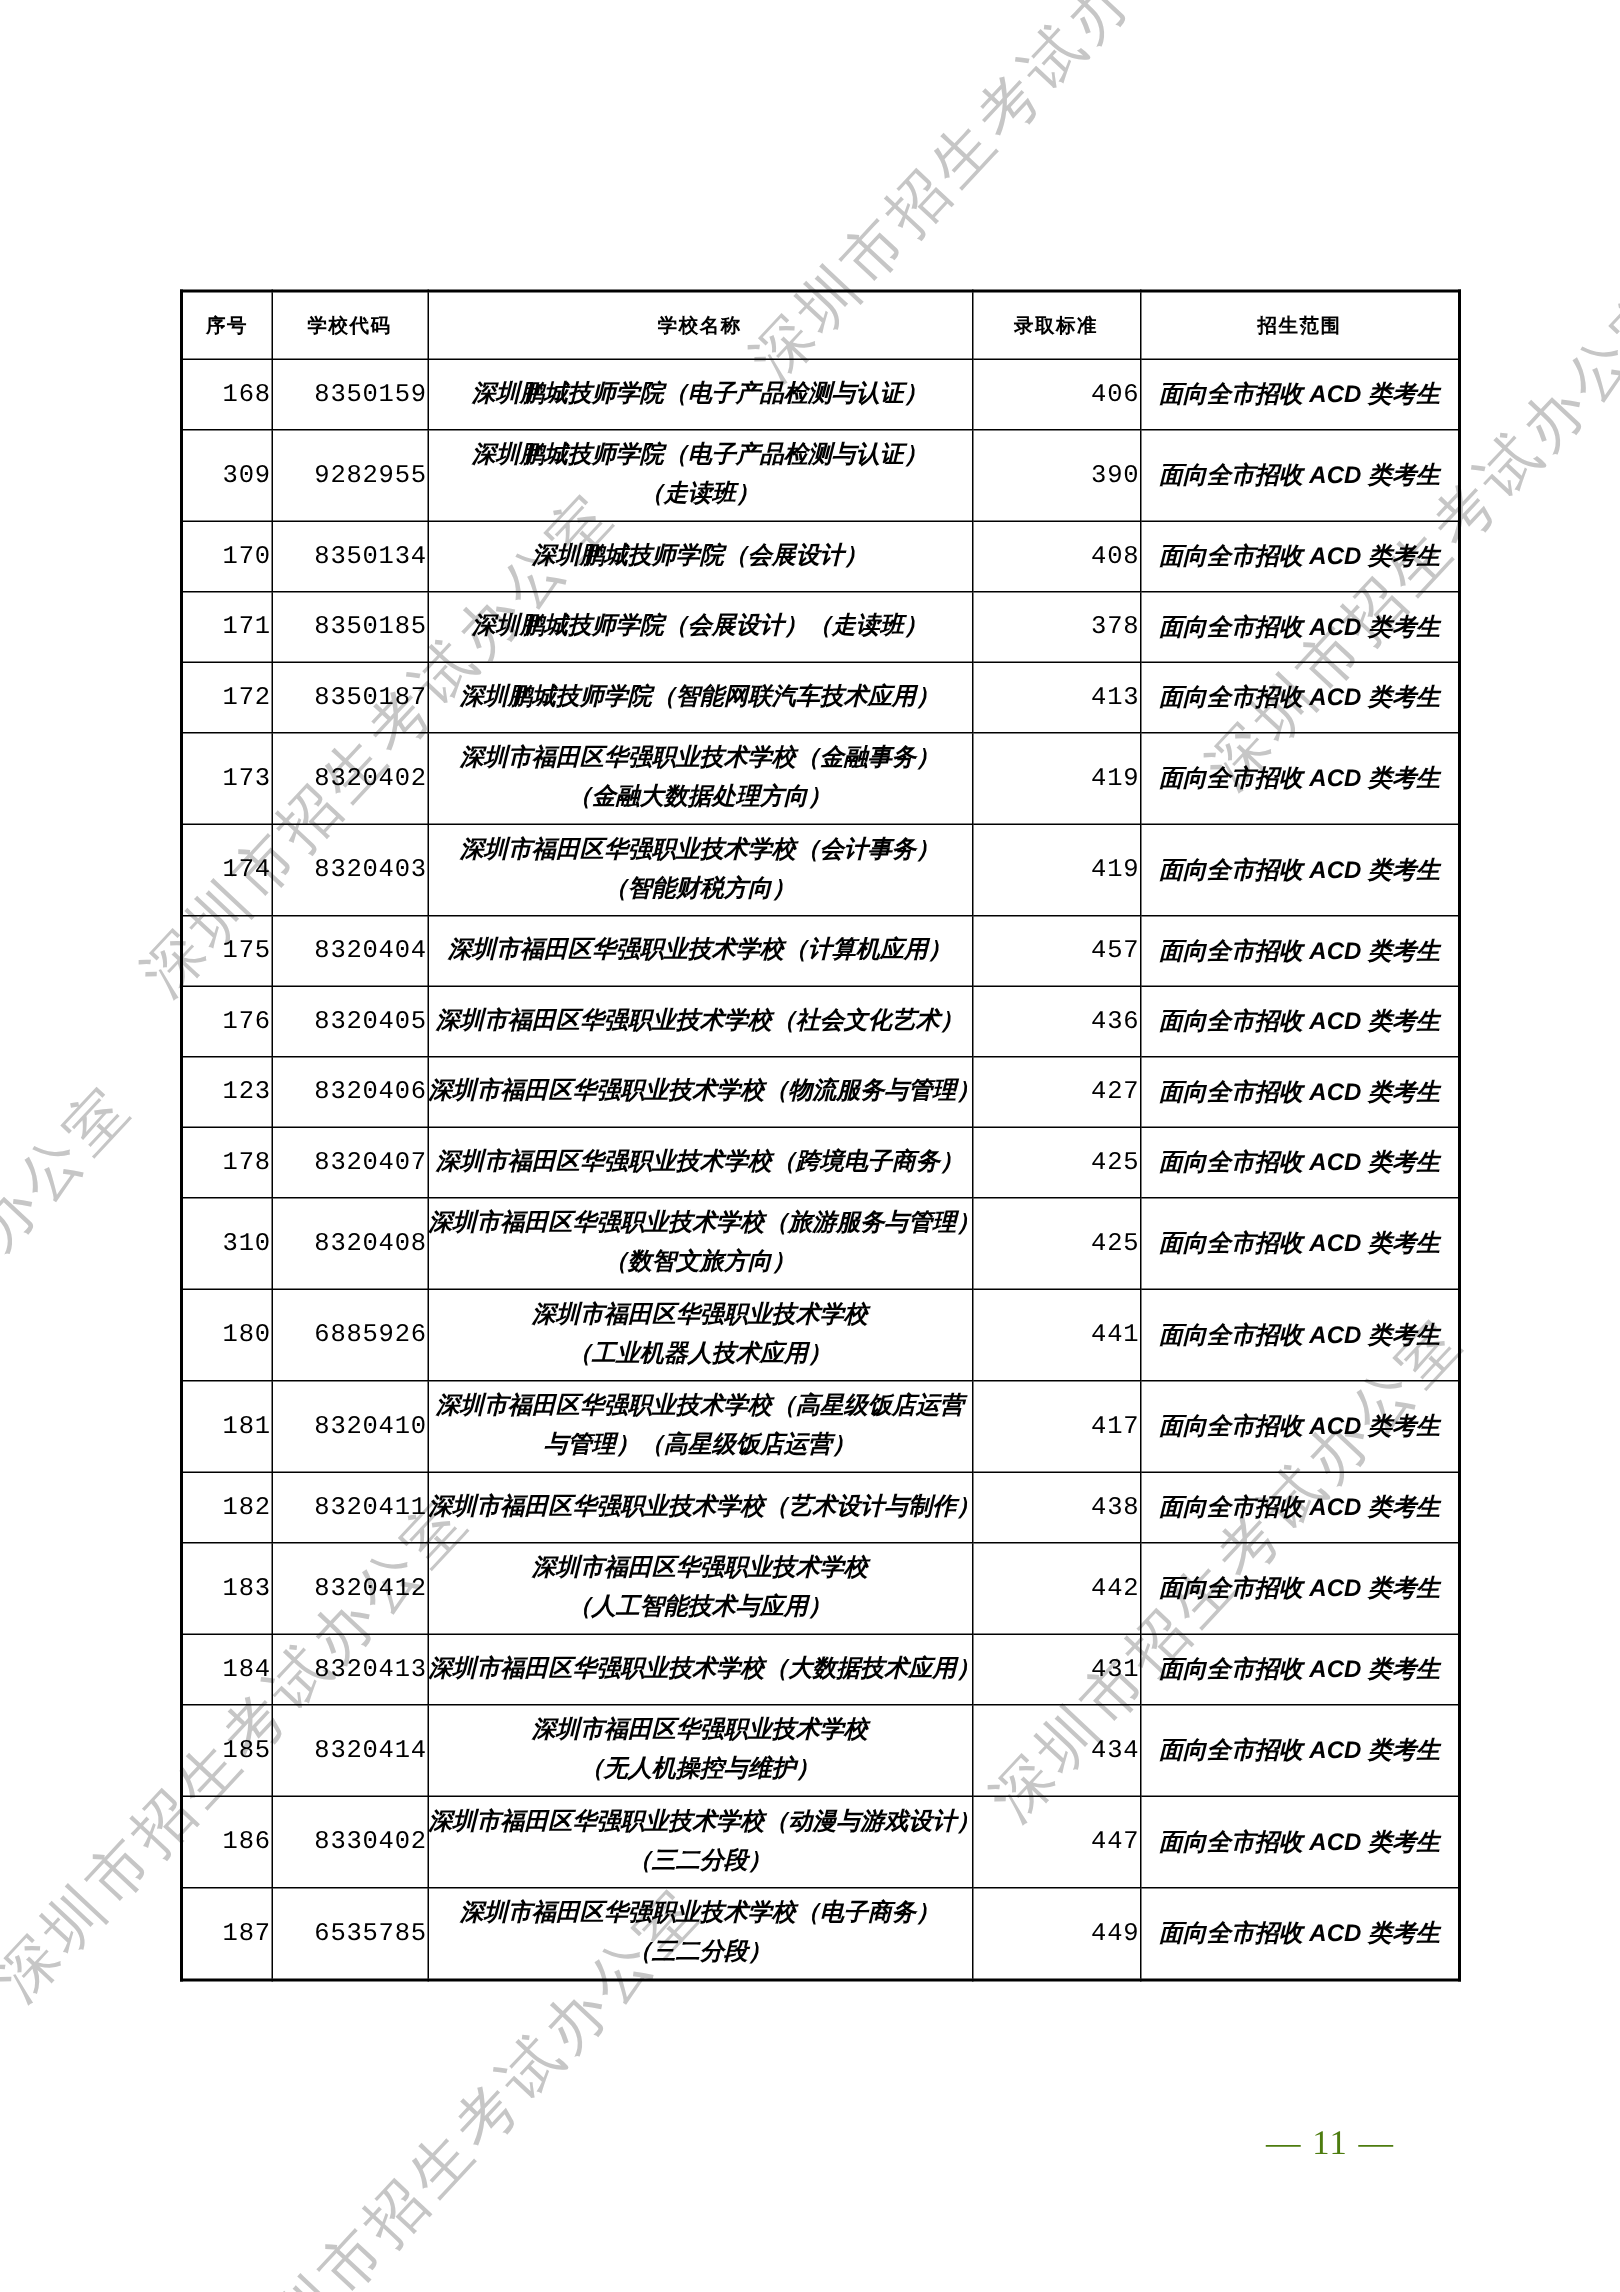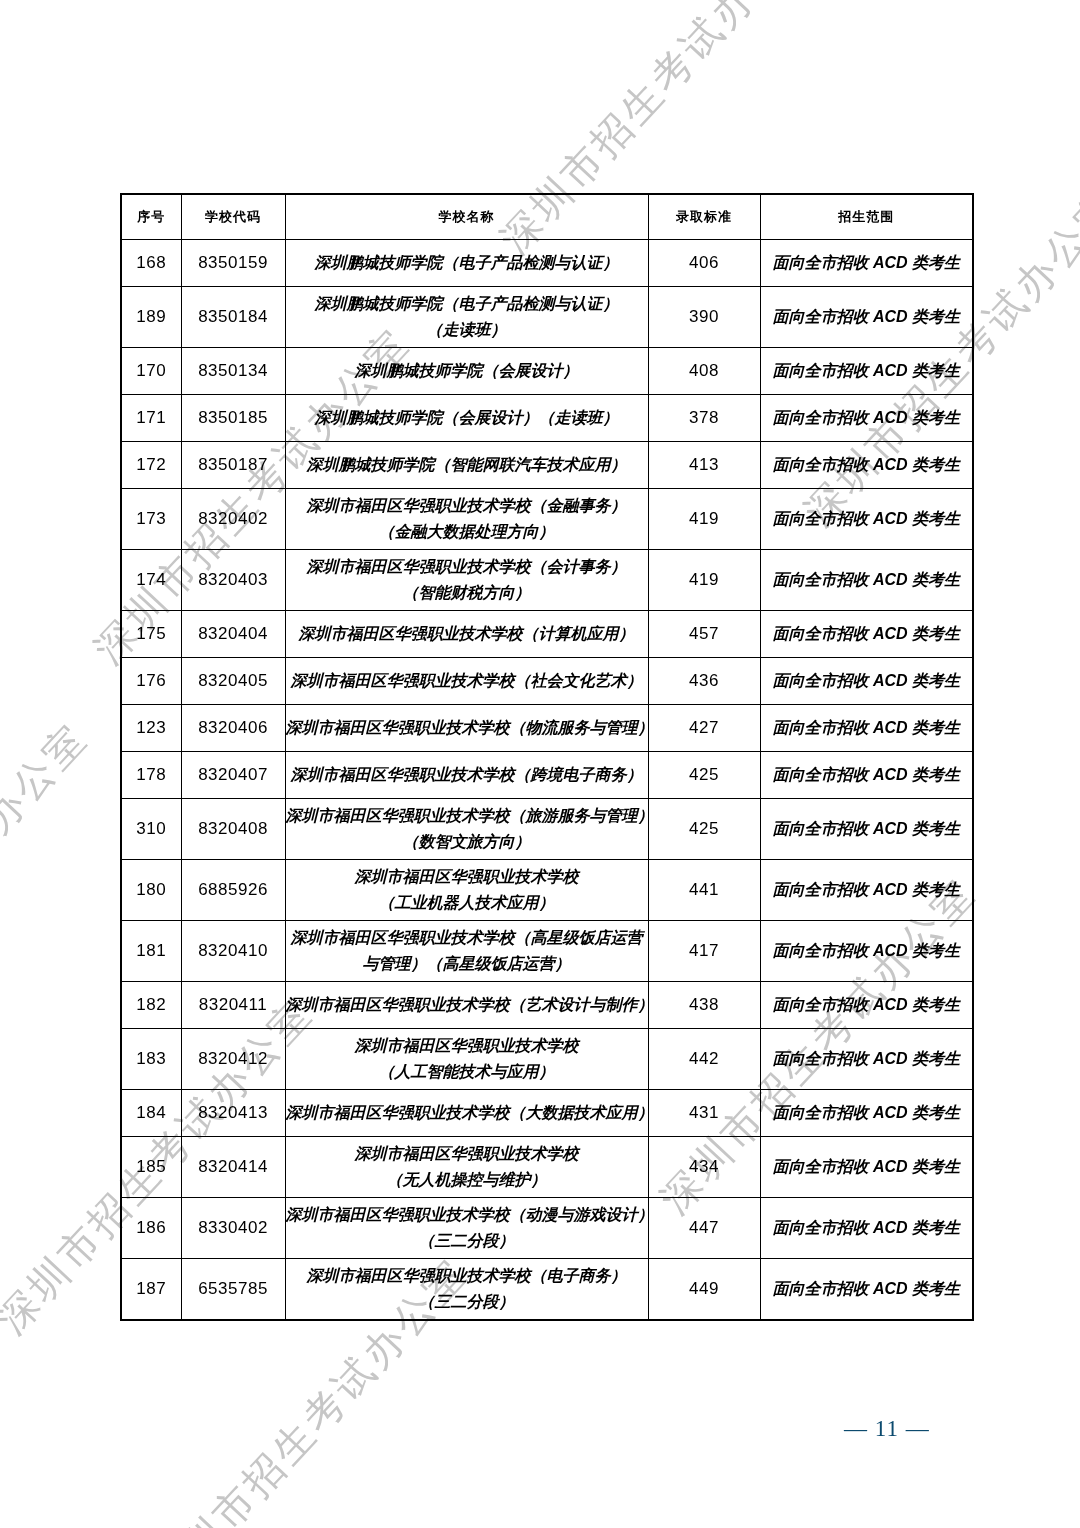--- a/index.html
+++ b/index.html
@@ -46,42 +46,43 @@
   .doc-table th{
     height:44px;
     font-size:13px;
     font-weight:700;
     font-family:"Liberation Sans",sans-serif;
     letter-spacing:1px;
   }
   tr.single td{height:46px;}
   tr.double td{height:60px;}
   td.num{
-    font-family:Liberation Sans, sans-serif;
+    font-family:Liberation Mono, monospace;
     font-size:17px;
     font-weight:400;
     letter-spacing:0.5px;
+    text-align:right;
   }
   td.name,td.scope{
     font-size:16px;
     font-weight:600;
     white-space:nowrap;
     overflow:visible;
     font-style:italic;
   }
   .name-line{line-height:26px;}
   
   .page-number{
     position:absolute;
     left:844px;
     top:1416px;
     z-index:2;
     font-family:"Liberation Serif",serif;
     font-size:23px;
-    color:#0c4a6e;
+    color:#4d7c0f;
     letter-spacing:1px;
   }
 </style>
 </head>
 <body>
 
 <div class="page">
 
   <div class="watermark-layer">
     <span class="wm" style="left: 488px; top: 228px; color: rgb(198, 198, 198);">深圳市招生考试办公室</span>
@@ -114,22 +115,22 @@
         <tr class="single">
           <td class="num seq">168</td>
           <td class="num code">8350159</td>
           <td class="name">
             <div class="name-line">深圳鹏城技师学院（电子产品检测与认证）</div>
           </td>
           <td class="num score">406</td>
           <td class="scope">面向全市招收 ACD 类考生</td>
         </tr>
         <tr class="double">
-          <td class="num seq">189</td>
-          <td class="num code">8350184</td>
+          <td class="num seq">309</td>
+          <td class="num code">9282955</td>
           <td class="name">
             <div class="name-line">深圳鹏城技师学院（电子产品检测与认证）</div>
             <div class="name-line">（走读班）</div>
           </td>
           <td class="num score">390</td>
           <td class="scope">面向全市招收 ACD 类考生</td>
         </tr>
         <tr class="single">
           <td class="num seq">170</td>
           <td class="num code">8350134</td>

